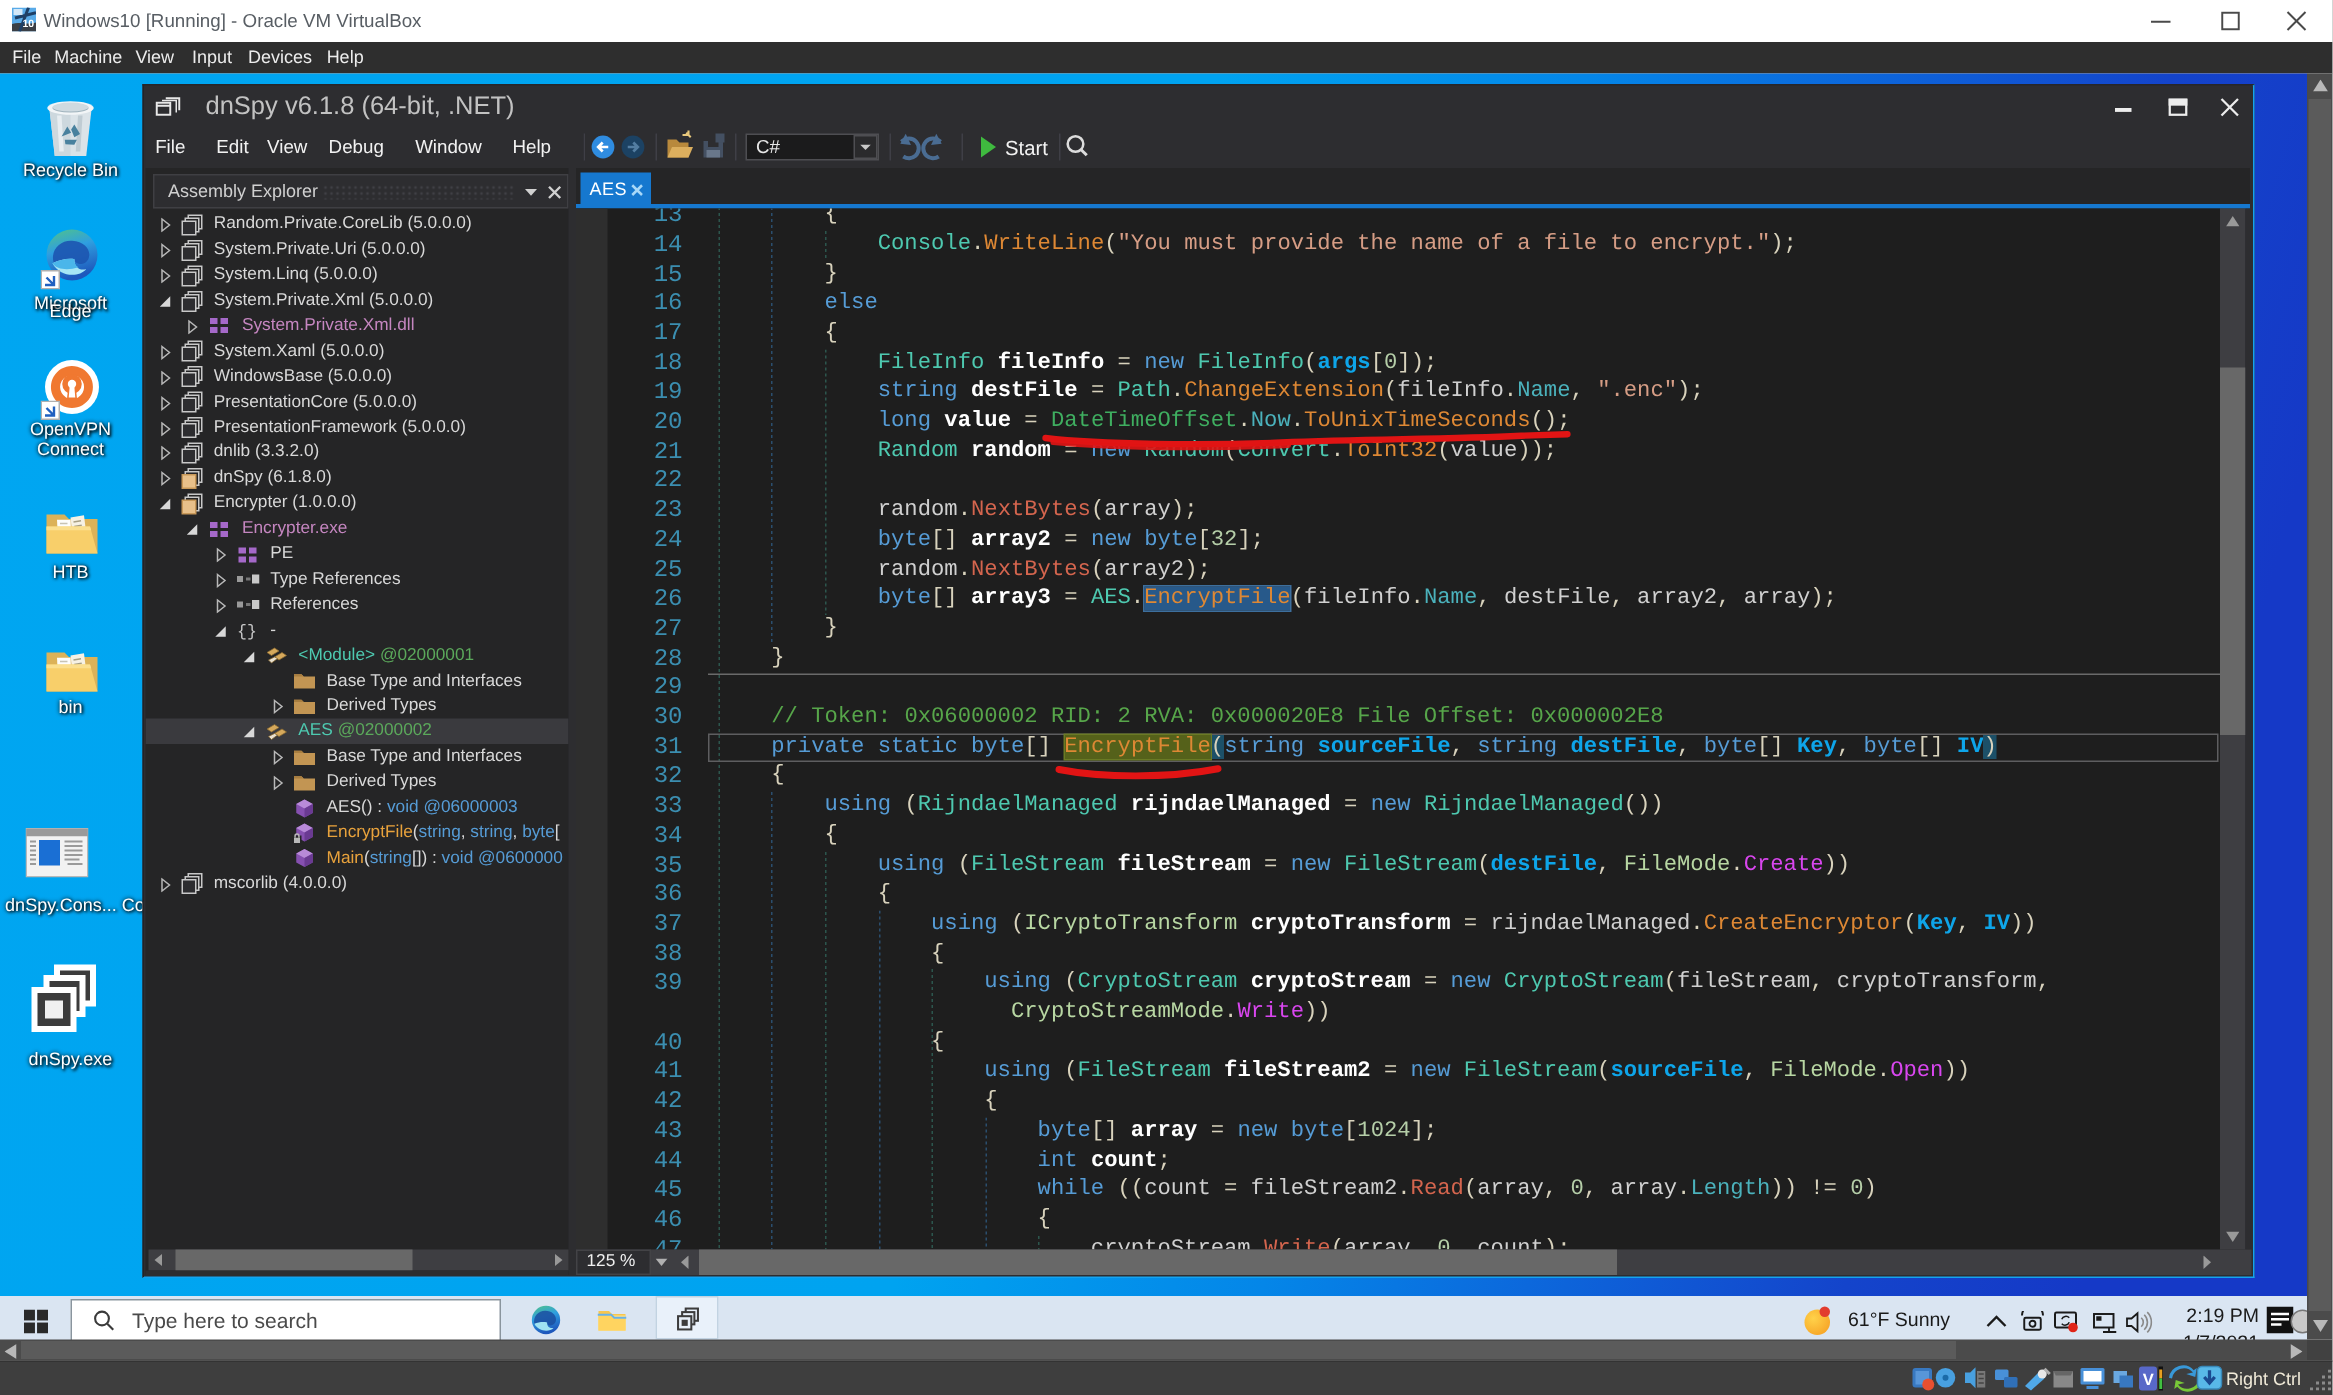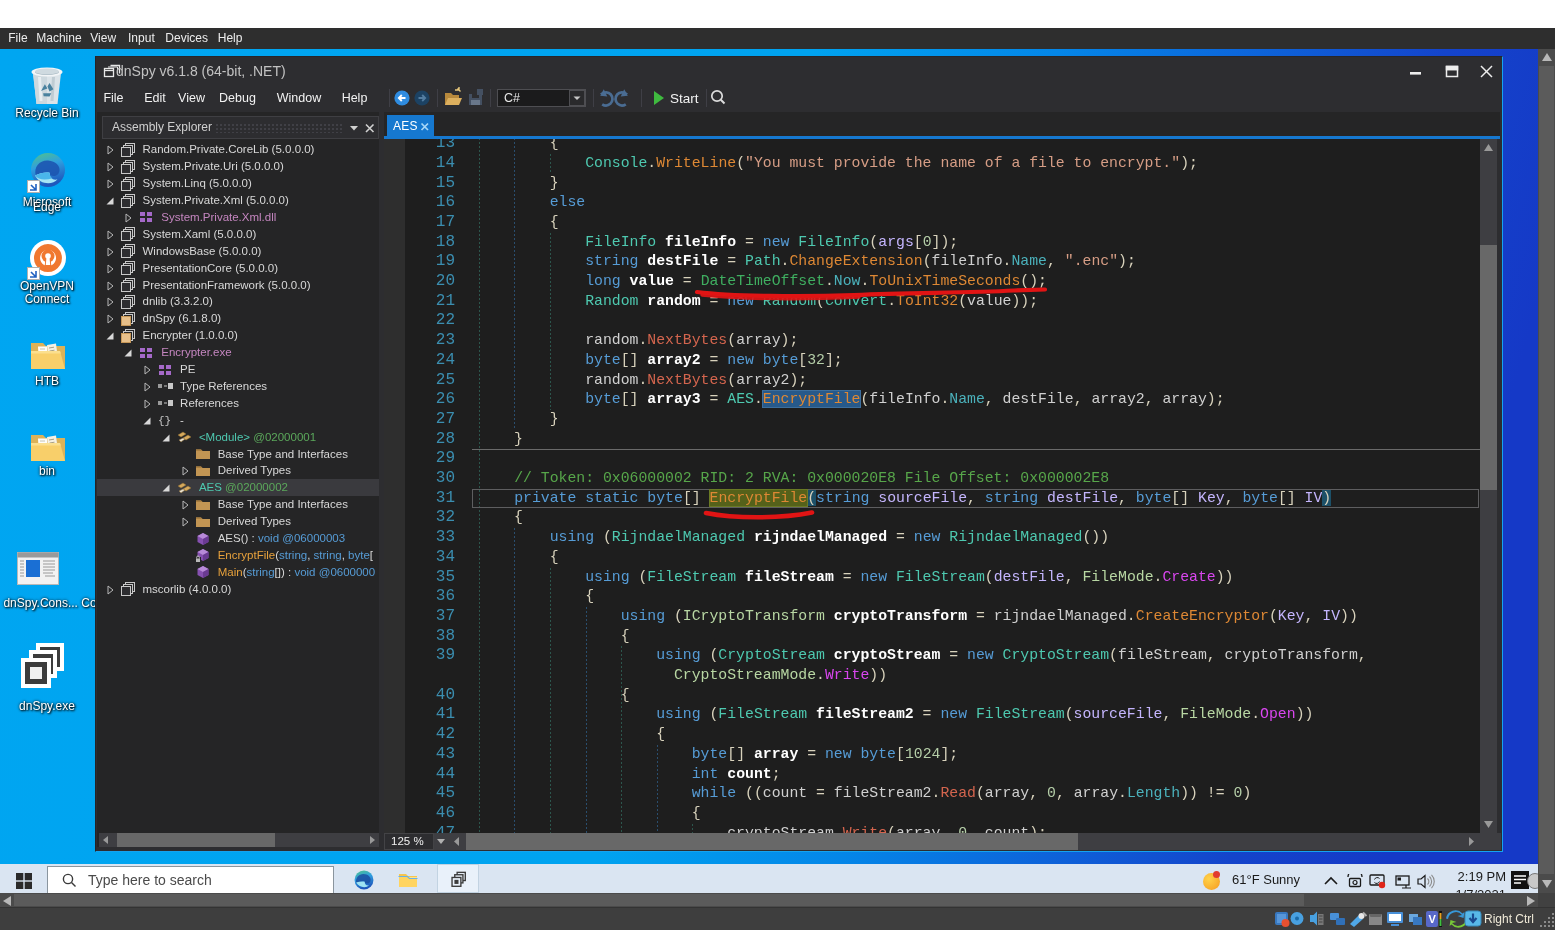--- a/index.html
+++ b/index.html
@@ -19,29 +19,45 @@
 #panel{left:1px;top:55px;width:287px;height:738px;background:#252526}
 #phead{left:5px;top:4px;width:277px;height:23px;background:#2d2d30;border:1px solid #3f3f43}
 #pdots{background-image:radial-gradient(circle,#404046 0.9px,transparent 1.1px);background-size:4px 4px}
 #editor{left:288px;top:55px;width:1116px;height:738px;background:#252526}
 .mono{font-family:"Liberation Mono",monospace;white-space:pre}
 #lnums div{font-size:16px;line-height:19.7px;height:19.7px;color:#3b8eb0}
 #codelines .cl{font-size:14.8px;line-height:19.7px;height:19.7px;color:#d8d2bc}
 .k{color:#569cd6}.t{color:#4ec9b0}.i{color:#b8d7a3}.g{color:#3fae60}
 .m{color:#de8834}.im{color:#d4654e}.e{color:#d946ef}.p{color:#4bb2bc}
 .n{color:#b5cea8}.s{color:#d69d85}.c{color:#57a64a}
-.d{color:#ffffff;font-weight:bold}.r{color:#d0d0d0}.a{color:#c4b5fd;font-weight:normal}
+.d{color:#ffffff;font-weight:bold}.r{color:#d0d0d0}.a{color:#0ea5e9;font-weight:bold}
 .hlb{background:#27598a;outline:1px solid #3d6f9d}
 .hlg{background:#55611a;outline:1px solid #6a7a24}
 .mb{background:#1c5068}
 .trlbl{font-size:11.5px;color:#d8d8d8;white-space:pre}
 .dlbl{text-align:center;font-size:12px;color:#fff;text-shadow:1px 1px 2px #000,0 0 3px #000;white-space:nowrap}
 </style></head>
 <body>
 <div id="stage">
+<div class="abs" id="vtitle">
+  <div class="abs" style="left:29px;top:0;height:28px;line-height:28px;font-size:12.5px;color:#585e64">Windows10 [Running] - Oracle VM VirtualBox</div>
+  <svg class="abs" style="left:8px;top:5px" width="16" height="16" viewBox="0 0 16 16">
+    <rect x="0" y="0" width="16" height="16" fill="#58aae8"></rect>
+    <path d="M0 11 C 5 9 10 12 16 10 L 16 16 L 0 16 Z" fill="#3a3f46"></path>
+    <path d="M11 0 L5 16 M2 7 L16 3.5" stroke="#1e3f66" stroke-width="2" fill="none"></path>
+    <rect x="1" y="1" width="6" height="4" fill="#e8f2fa" opacity="0.85"></rect>
+    <text x="7" y="13" font-size="7" font-weight="bold" fill="#fff" font-family="Liberation Sans">10</text>
+  </svg>
+  <svg class="abs" style="left:1426px;top:-1px" width="120" height="30" viewBox="0 0 120 30">
+    <line x1="8" y1="15.5" x2="21" y2="15.5" stroke="#4a4a4a" stroke-width="1.3"></line>
+    <rect x="55.5" y="9.5" width="11" height="11" fill="none" stroke="#4a4a4a" stroke-width="1.3"></rect>
+    <line x1="99" y1="9" x2="111" y2="21" stroke="#4a4a4a" stroke-width="1.3"></line>
+    <line x1="111" y1="9" x2="99" y2="21" stroke="#4a4a4a" stroke-width="1.3"></line>
+  </svg>
+</div>
 <div class="abs" id="vmenu">
   <span style="left:17.9px">File</span>
       <span style="left:58.9px">Machine</span>
       <span style="left:103.2px">View</span>
       <span style="left:141.4px">Input</span>
       <span style="left:186.7px">Devices</span>
       <span style="left:230.1px">Help</span>
 </div>
 <div class="abs" id="desktop"></div>
 <svg class="abs" style="left:24px;top:60px" width="46" height="46" viewBox="0 0 46 46">
@@ -138,21 +154,21 @@
     <div class="abs dlbl" style="left:0px;top:699px;width:94px">dnSpy.exe</div>
 <div class="abs" id="dnspy">
   <svg class="abs" style="left:7px;top:6px" width="19" height="16" viewBox="0 0 19 16">
     <g fill="none" stroke="#e8e8e8" stroke-width="1.3">
       <path d="M7.5 2.5 L16.5 2.5 L16.5 10.5"></path>
       <path d="M5 4 L14.5 4 L14.5 12" stroke-width="1"></path>
       <rect x="1.5" y="5.5" width="9" height="8"></rect>
       <line x1="1.5" y1="7.5" x2="10.5" y2="7.5"></line>
     </g>
   </svg>
-  <div class="abs" style="left:20px;top:1px;height:26px;line-height:26px;font-size:14px;color:#c2c2c2">dnSpy v6.1.8 (64-bit, .NET)</div>
+  <div class="abs" style="left:41px;top:1px;height:26px;line-height:26px;font-size:17px;color:#c2c2c2">dnSpy v6.1.8 (64-bit, .NET)</div>
   <svg class="abs" style="left:1306px;top:1px" width="99" height="26" viewBox="0 0 99 26">
     <rect x="8" y="14" width="11" height="2.6" fill="#ededed"></rect>
     <g stroke="#ededed" fill="none" stroke-width="1.5">
       <rect x="44.5" y="8.5" width="11" height="10"></rect>
       <rect x="44.5" y="8.5" width="11" height="3.2" fill="#ededed"></rect>
       <line x1="79" y1="8" x2="90" y2="19"></line>
       <line x1="90" y1="8" x2="79" y2="19"></line>
     </g>
   </svg>
   <div class="abs dmenu">

